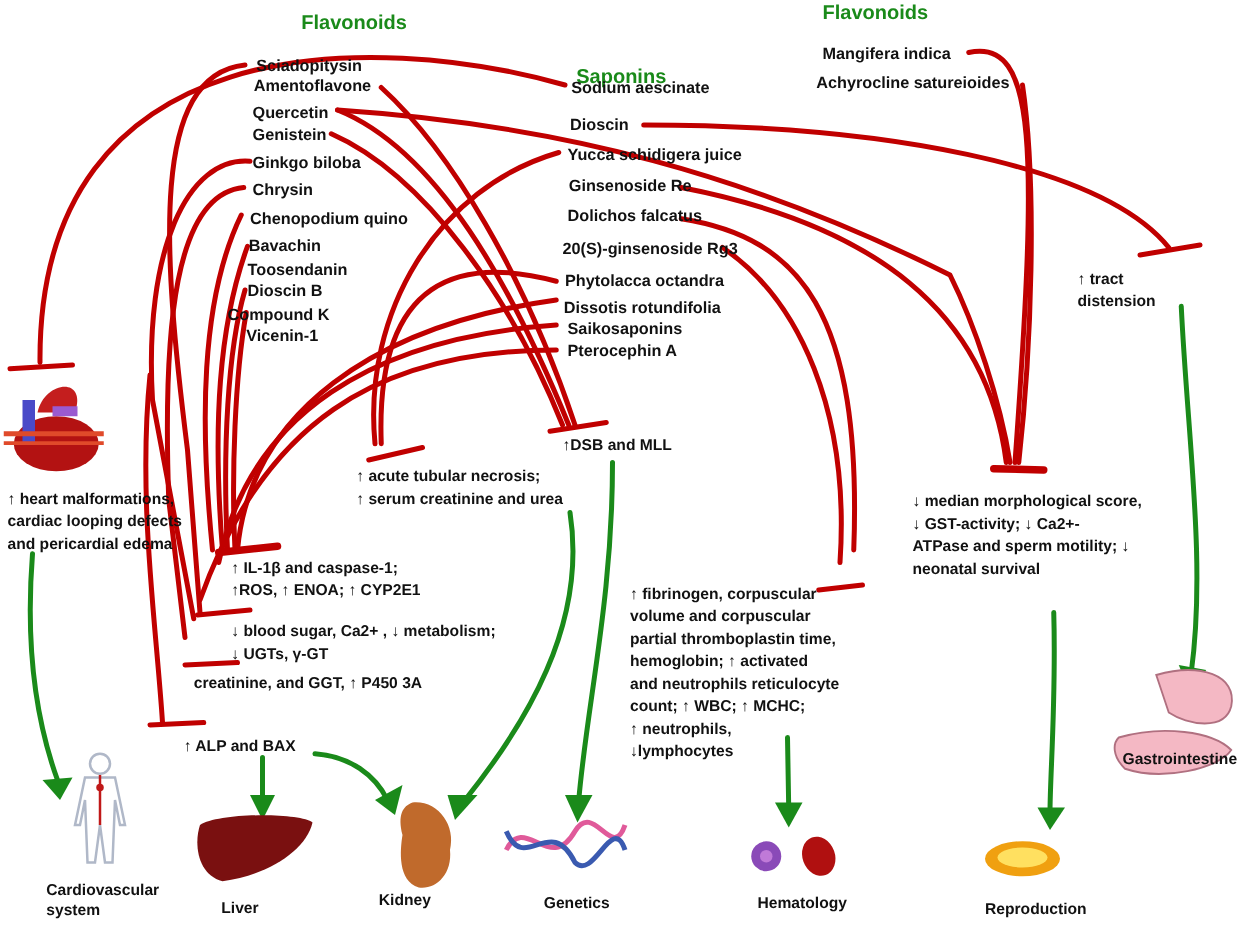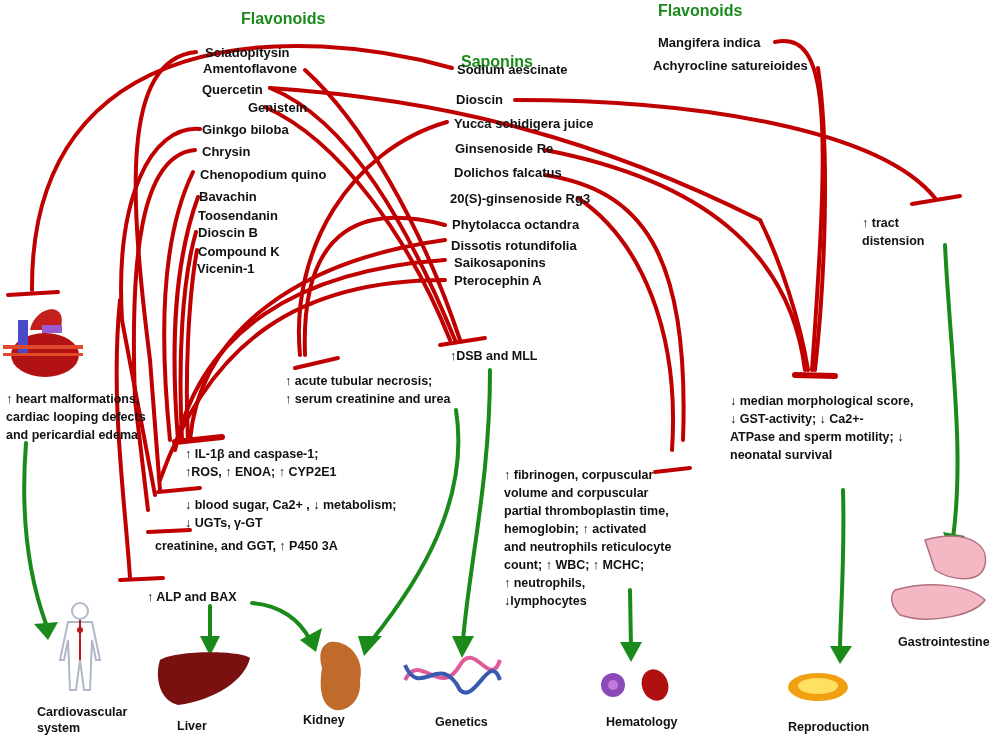--- a/index.html
+++ b/index.html
@@ -96,28 +96,28 @@
     </g>
   </svg>
 
   <div class="hdr" style="left:241px;top:10px;">Flavonoids</div>
   <div class="hdr" style="left:461px;top:10px;margin-top:43px;">Saponins</div>
   <div class="hdr" style="left:658px;top:2px;">Flavonoids</div>
 
   <div class="lbl" style="left:205px;top:45px;">Sciadopitysin</div>
   <div class="lbl" style="left:203px;top:61px;">Amentoflavone</div>
   <div class="lbl" style="left:202px;top:82px;">Quercetin</div>
-  <div class="lbl" style="left:202px;top:100px;margin-left:46px;">Genistein</div>
+  <div class="lbl" style="left:202px;top:100px;">Genistein</div>
   <div class="lbl" style="left:202px;top:122px;">Ginkgo biloba</div>
   <div class="lbl" style="left:202px;top:144px;">Chrysin</div>
   <div class="lbl" style="left:200px;top:167px;">Chenopodium quino</div>
   <div class="lbl" style="left:199px;top:189px;">Bavachin</div>
   <div class="lbl" style="left:198px;top:208px;">Toosendanin</div>
   <div class="lbl" style="left:198px;top:225px;">Dioscin B</div>
-  <div class="lbl" style="left:198px;top:244px;">Compound K</div>
+  <div class="lbl" style="left:182px;top:244px;">Compound K</div>
   <div class="lbl" style="left:197px;top:261px;">Vicenin-1</div>
 
   <div class="lbl" style="left:457px;top:62px;">Sodium aescinate</div>
   <div class="lbl" style="left:456px;top:92px;">Dioscin</div>
   <div class="lbl" style="left:454px;top:116px;">Yucca schidigera juice</div>
   <div class="lbl" style="left:455px;top:141px;">Ginsenoside Re</div>
   <div class="lbl" style="left:454px;top:165px;">Dolichos falcatus</div>
   <div class="lbl" style="left:450px;top:191px;">20(S)-ginsenoside Rg3</div>
   <div class="lbl" style="left:452px;top:217px;">Phytolacca octandra</div>
   <div class="lbl" style="left:451px;top:238px;">Dissotis rotundifolia</div>
@@ -223,15 +223,15 @@
 
   <div class="organ" style="left:37px;top:704px;">
     <div>Cardiovascular</div>
     <div>system</div>
   </div>
   <div class="organ" style="left:177px;top:718px;">Liver</div>
   <div class="organ" style="left:303px;top:712px;">Kidney</div>
   <div class="organ" style="left:435px;top:714px;">Genetics</div>
   <div class="organ" style="left:606px;top:714px;">Hematology</div>
   <div class="organ" style="left:788px;top:719px;">Reproduction</div>
-  <div class="organ" style="left:898px;top:634px;">Gastrointestine</div>
+  <div class="organ" style="left:898px;top:599px;">Gastrointestine</div>
 
 </div>
 
 </body></html>

